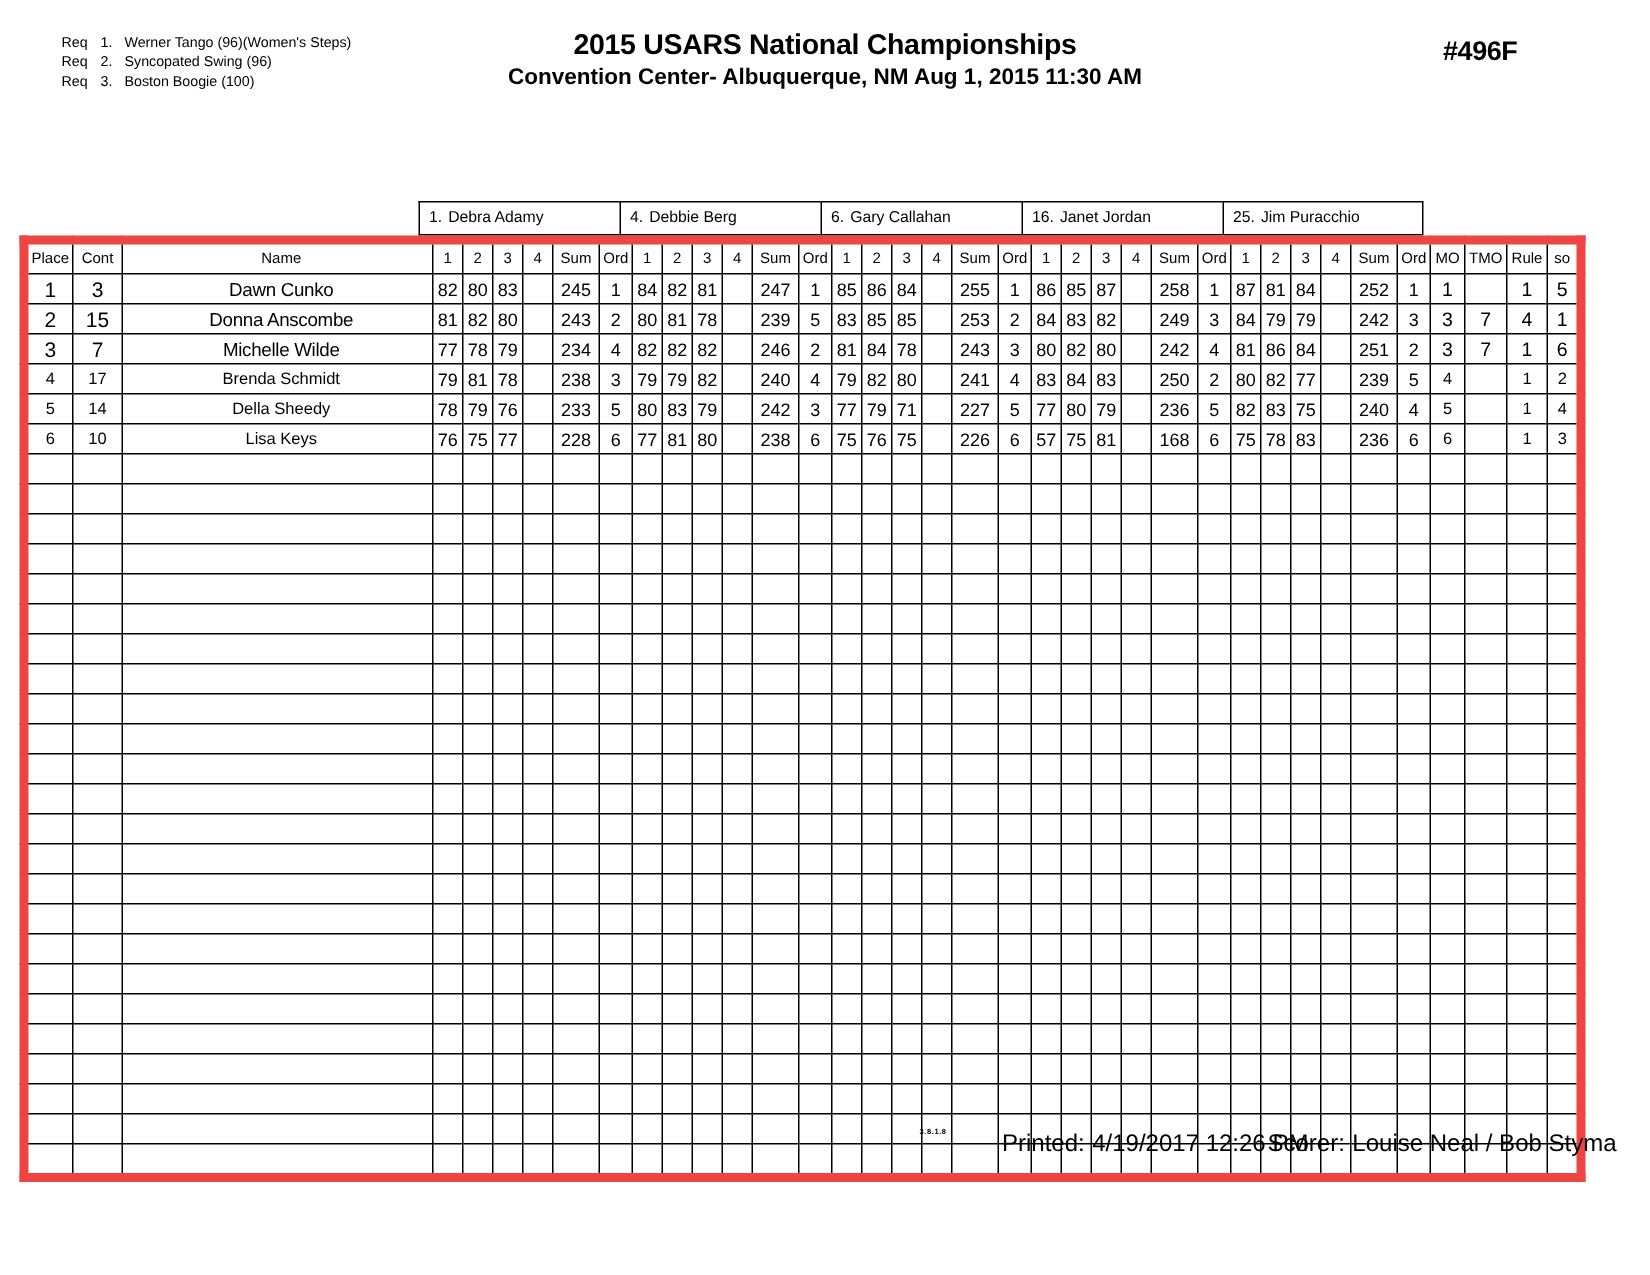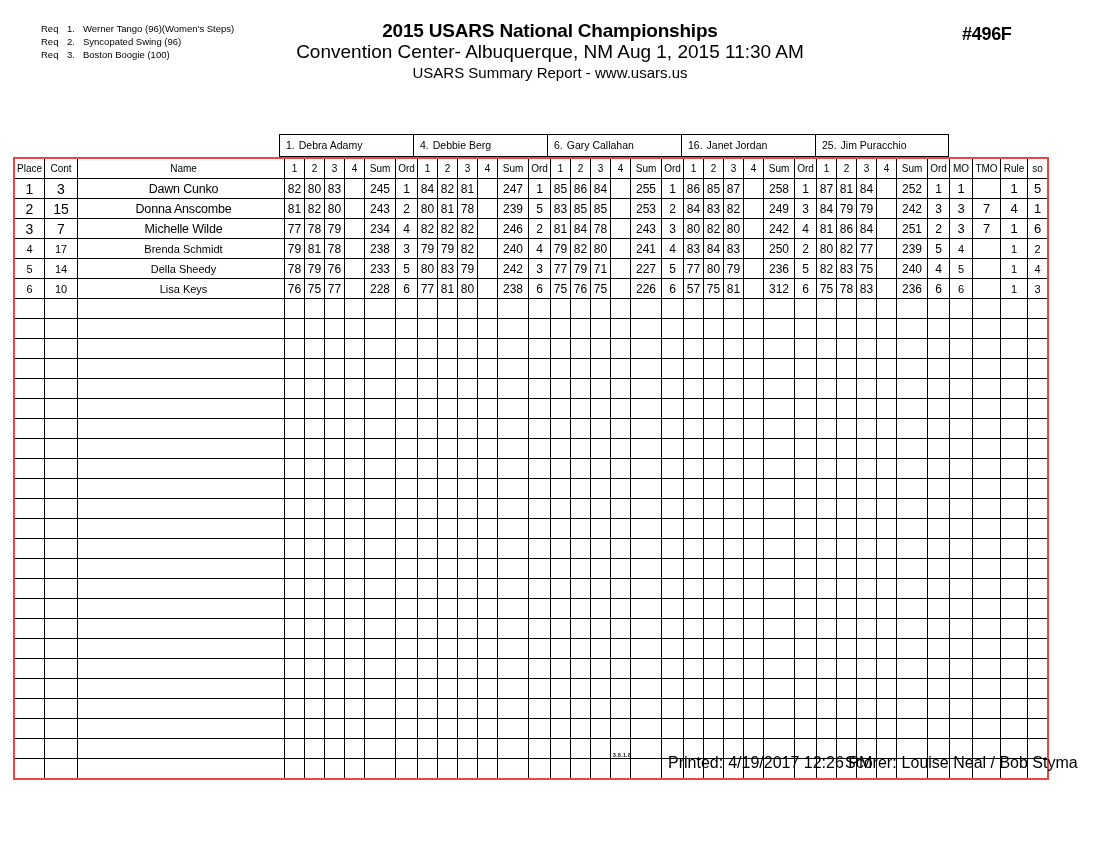--- a/index.html
+++ b/index.html
@@ -37,22 +37,22 @@
     width: 1100px;
     text-align: center;
   }
   #event-title {
     font-size: 19px;
     font-weight: bold;
     letter-spacing: -0.2px;
     line-height: 22px;
   }
   #event-venue {
-    font-size: 19px;
-    font-weight: normal;
+    font-size: 15px;
+    font-weight: bold;
     line-height: 20px;
   }
   #event-division {
     font-size: 19px;
     font-weight: bold;
     letter-spacing: -0.2px;
     line-height: 24px;
   }
   #report-line {
     font-size: 15px;
@@ -145,21 +145,21 @@
   }
   tr.medal td.c-name { font-size: 12.5px; letter-spacing: -0.2px; }
   tr.medal td.c-place, tr.medal td.c-cont { font-size: 14px; }
   tr.medal td.c-ord { font-size: 13px; }
 
   
   tr.medal-last td { border-bottom: 4px solid #000; }
   
   tr.hdr td { border-bottom: 2px solid #000; }
   
-  #score-table { border: 2px solid #ef4444; }
+  #score-table { border: 6px solid #ef4444; }
 
   tr.result td.c-s, tr.result td.c-sum { font-size: 12px; }
   tr.result td.c-ord { font-size: 12px; font-weight: bold; }
 
   tr.blank td { height: 19.3px; }
   #version-stamp {
     position: absolute;
     left: 613px;
     top: 752px;
     font-size: 5px;
@@ -186,21 +186,20 @@
 
 <div id="req-block">
     <span class="req-line"><span class="req-lbl">Req</span><span class="req-num">1.</span><span>Werner Tango (96)(Women's Steps)</span></span>
     <span class="req-line"><span class="req-lbl">Req</span><span class="req-num">2.</span><span>Syncopated Swing (96)</span></span>
     <span class="req-line"><span class="req-lbl">Req</span><span class="req-num">3.</span><span>Boston Boogie (100)</span></span>
   </div>
 
 <div id="title-block">
   <div id="event-title">2015 USARS National Championships</div>
   <div id="event-venue">Convention Center- Albuquerque, NM  Aug 1, 2015  11:30 AM</div>
-  <div id="report-line">USARS Summary Report - www.usars.us</div>
 </div>
 <div id="event-code">#496F</div>
 
 <div id="judge-band">
     <div class="judge-cell" style="width: 134px;"><span class="judge-num">1.</span><span>Debra Adamy</span></div>
     <div class="judge-cell" style="width: 134px;"><span class="judge-num">4.</span><span>Debbie Berg</span></div>
     <div class="judge-cell" style="width: 134px;"><span class="judge-num">6.</span><span>Gary Callahan</span></div>
     <div class="judge-cell" style="width: 134px;"><span class="judge-num">16.</span><span>Janet Jordan</span></div>
     <div class="judge-cell" style="width: 134px;"><span class="judge-num">25.</span><span>Jim Puracchio</span></div>
   </div>
@@ -462,21 +461,21 @@
         <td class="c-s">75</td>
         <td class="c-s">76</td>
         <td class="c-s">75</td>
         <td class="c-s"></td>
         <td class="c-sum">226</td>
         <td class="c-ord">6</td>
         <td class="c-s">57</td>
         <td class="c-s">75</td>
         <td class="c-s">81</td>
         <td class="c-s"></td>
-        <td class="c-sum">312</td>
+        <td class="c-sum">168</td>
         <td class="c-ord">6</td>
         <td class="c-s">75</td>
         <td class="c-s">78</td>
         <td class="c-s">83</td>
         <td class="c-s"></td>
         <td class="c-sum">236</td>
         <td class="c-ord">6</td>
         <td class="c-mo">6</td>
         <td class="c-tmo"></td>
         <td class="c-rule">1</td>

